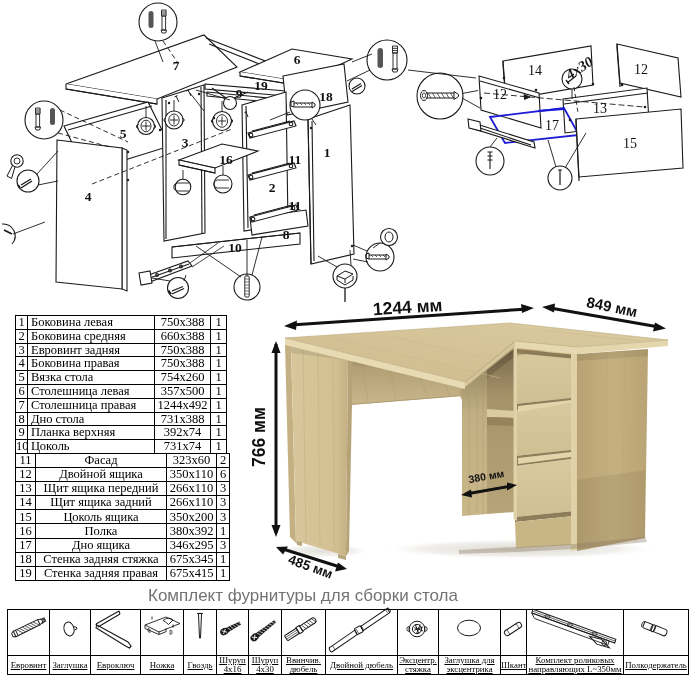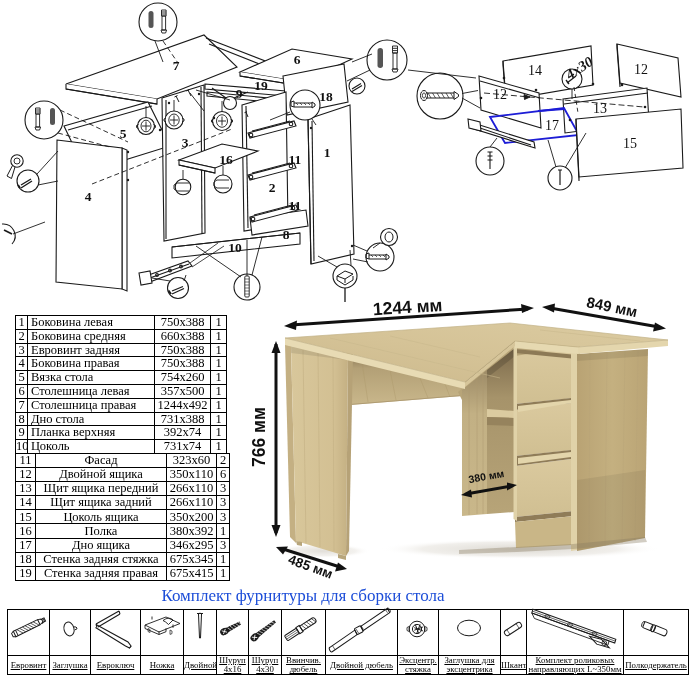--- a/index.html
+++ b/index.html
@@ -8,21 +8,21 @@
   svg{position:absolute;left:0;top:0;}
   table{border-collapse:collapse;position:absolute;table-layout:fixed;}
   td{border:1px solid #000;padding:0;overflow:hidden;white-space:nowrap;}
   .t1 td{font-size:12.5px;line-height:12.8px;}
   .num{text-align:center;}
   .nm{padding-left:3px;}
   .sz{text-align:center;}
   .q{text-align:center;}
   .nmc{text-align:center;}
   #title{position:absolute;left:0;top:586px;width:606px;text-align:center;
-         font-size:17px;font-family:Liberation Serif, serif;color:#1d4ed8;}
+         font-size:17px;font-family:Liberation Sans, sans-serif;color:#737373;}
   .hw td{font-size:8.8px;line-height:9.2px;text-align:center;white-space:normal;}
   .hw .qty{font-size:14.5px;line-height:15px;}
 </style>
 </head>
 <body>
 <div id="page">
 
 <table class="t1" style="left:15px;top:315px;width:211px;">
   <colgroup>
         <col style="width:12px">
@@ -193,21 +193,21 @@
           <td></td>
           <td></td>
           <td></td>
           <td></td>
   </tr>
   <tr style="height:18px">
     <td>Евровинт</td>
           <td>Заглушка</td>
           <td>Евроключ</td>
           <td>Ножка</td>
-          <td>Двойной</td>
+          <td>Гвоздь</td>
     <td>Шуруп 4х16</td>
           <td>Шуруп 4х30</td>
           <td>Ввинчив. дюбель</td>
           <td>Двойной дюбель</td>
     <td>Эксцентр. стяжка</td>
           <td>Заглушка для эксцентрика</td>
           <td>Шкант</td>
     <td>Комплект роликовых направляющих L~350мм</td>
           <td>Полкодержатель</td>
   </tr>

